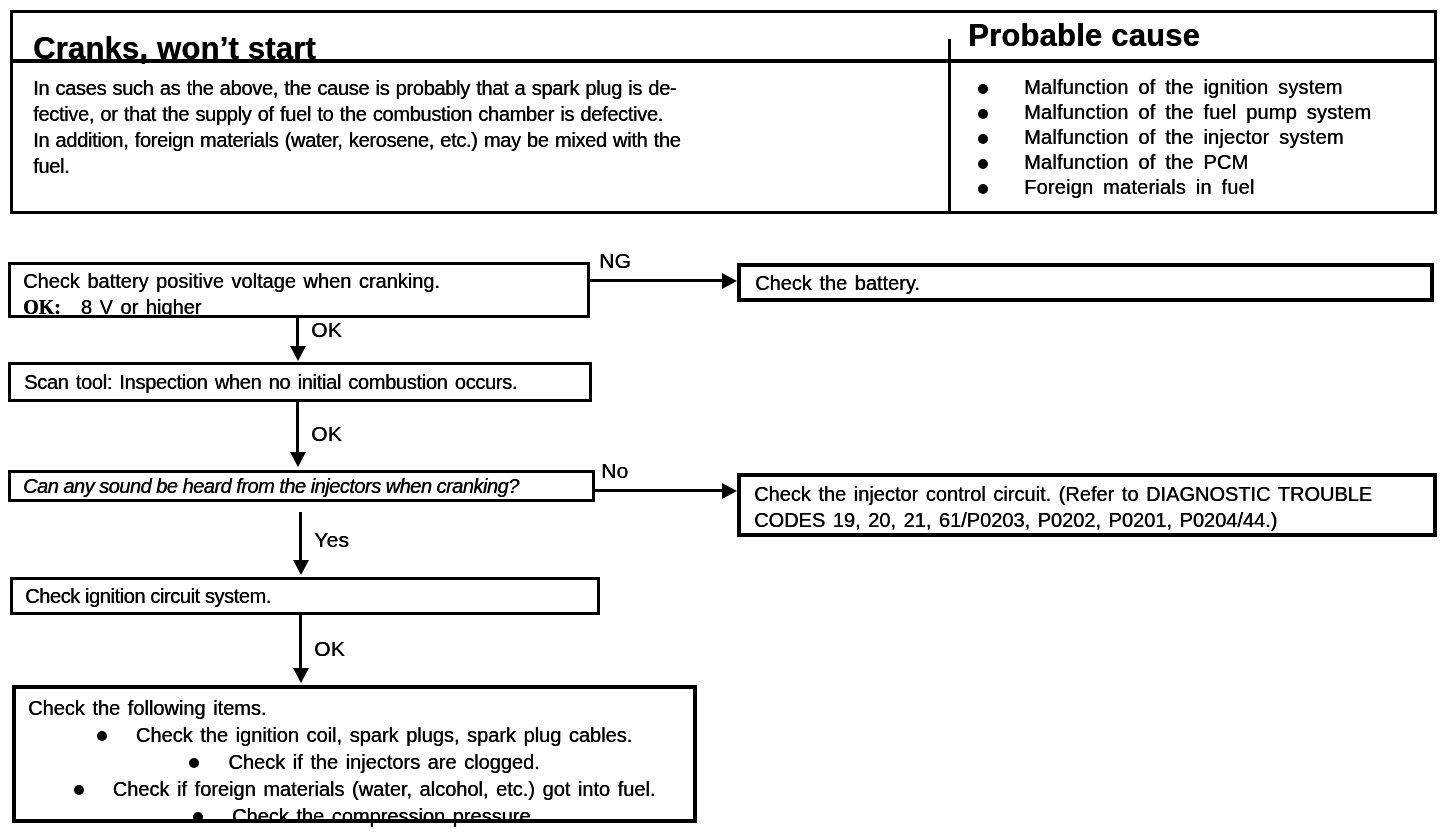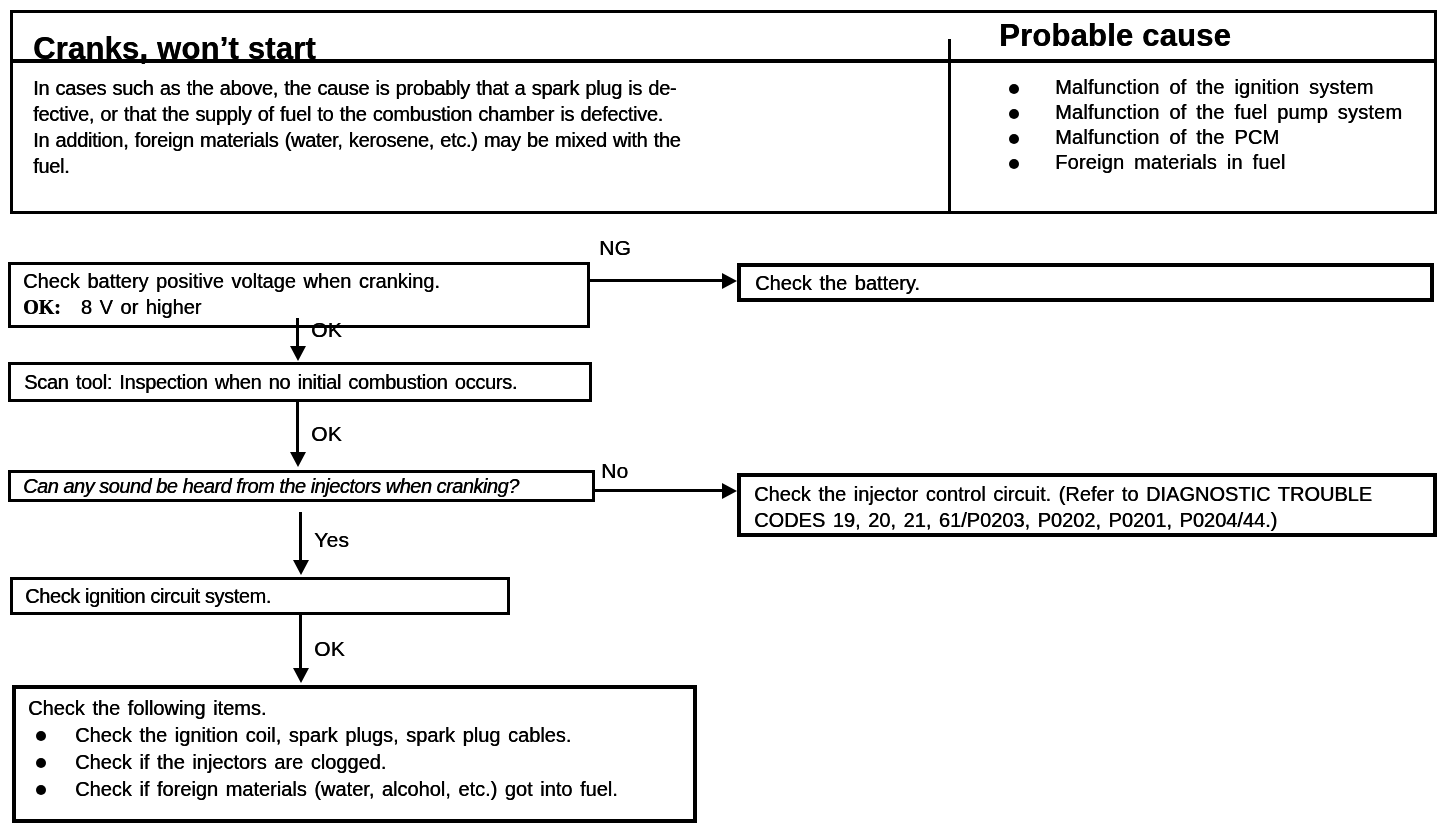--- a/index.html
+++ b/index.html
@@ -18,21 +18,21 @@
   
   .tbl {
     position: absolute; left: 10px; top: 10px;
     width: 1427px; height: 204px;
     border: 3px solid #000;
     display: flex; flex-direction: column;
   }
   .tbl-row { display: flex; flex: 1 1 auto; min-height: 0; }
   .tbl-row.hdr { flex: 0 0 50px; border-bottom: 4px solid #000; }
   .cell-l { width: 938px; border-right: 3px solid #000; }
-  .cell-r { flex: 1; margin-left: 31px; }
+  .cell-r { flex: 1; }
   .hdr .cell-l, .hdr .cell-r {
     display: flex; align-items: center;
     font-size: 31px; font-weight: bold; letter-spacing: 0.2px;
   }
   .hdr .cell-l { padding-left: 20px; margin-top: 26px; }
   .hdr .cell-r { padding-left: 17px; }
   .desc {
     padding: 12px 0 0 20px;
     font-size: 20px; line-height: 26px; letter-spacing: -0.3px; word-spacing: 1px;
     white-space: nowrap;
@@ -51,33 +51,33 @@
   }
 
   
   .fbox {
     position: absolute; background: #fff; border: 3px solid #000;
     font-size: 20px; line-height: 26px; word-spacing: 2px;
   }
   .fbox.thick { border-width: 4px; }
   .vcenter { display: flex; align-items: center; }
 
-  .box-battery-voltage { left: 8px;  top: 262px; width: 582px; height: 66px; padding: 3px 0 0 12px; }
+  .box-battery-voltage { left: 8px;  top: 262px; width: 582px; height: 56px; padding: 3px 0 0 12px; }
   .box-check-battery   { left: 737px; top: 263px; width: 697px; height: 39px; padding-left: 14px; }
   .box-scan-tool       { left: 8px;  top: 362px; width: 584px; height: 40px; padding-left: 13px; letter-spacing: -0.3px; }
   .box-injector-sound  { left: 8px;  top: 470px; width: 587px; height: 32px; padding-left: 12px; letter-spacing: -0.5px; word-spacing: 0; font-style: italic; }
   .box-injector-circuit{ left: 737px; top: 473px; width: 700px; height: 64px; padding: 4px 0 0 13px; }
-  .box-ignition        { left: 10px; top: 577px; width: 500px; height: 38px; padding-left: 12px; letter-spacing: -0.4px; word-spacing: 0; }
+  .box-ignition        { left: 10px; top: 577px; width: 590px; height: 38px; padding-left: 12px; letter-spacing: -0.4px; word-spacing: 0; }
   .box-final           { left: 12px; top: 685px; width: 685px; height: 138px; padding: 6px 0 0 12px; line-height: 27px; }
 
   .bold { font-weight: bold; font-family: Liberation Serif, serif; }
   .crit-val { margin-left: 20px; }
   .nowrap { white-space: nowrap; }
 
-  .final-item { display: flex; align-items: flex-start; }
+  .final-item { display: flex; align-items: flex-start; justify-content: center; }
   .final-item .dot { margin-left: 8px; margin-top: 9px; }
   .final-item .item-text { margin-left: 29px; white-space: nowrap; }
 
   
   .hline { position: absolute; height: 3px; background: #000; }
   .vline { position: absolute; width: 3px; background: #000; }
   .arr-right {
     position: absolute; width: 0; height: 0;
     border-top: 8px solid transparent; border-bottom: 8px solid transparent;
     border-left: 15px solid #000;
@@ -110,20 +110,24 @@
         <div class="cause-row">
           <span class="dot"></span>
           <span class="cause-text">Malfunction of the ignition system</span>
         </div>
         <div class="cause-row">
           <span class="dot"></span>
           <span class="cause-text">Malfunction of the fuel pump system</span>
         </div>
         <div class="cause-row">
           <span class="dot"></span>
+          <span class="cause-text">Malfunction of the injector system</span>
+        </div>
+        <div class="cause-row">
+          <span class="dot"></span>
           <span class="cause-text">Malfunction of the PCM</span>
         </div>
         <div class="cause-row">
           <span class="dot"></span>
           <span class="cause-text">Foreign materials in fuel</span>
         </div>
       </div>
     </div>
   </div>
 
@@ -162,25 +166,29 @@
       <span class="item-text">Check the ignition coil, spark plugs, spark plug cables.</span>
     </div>
     <div class="final-item">
       <span class="dot"></span>
       <span class="item-text">Check if the injectors are clogged.</span>
     </div>
     <div class="final-item">
       <span class="dot"></span>
       <span class="item-text">Check if foreign materials (water, alcohol, etc.) got into fuel.</span>
     </div>
+    <div class="final-item">
+      <span class="dot"></span>
+      <span class="item-text">Check the compression pressure.</span>
+    </div>
   </div>
 
   <div class="hline" style="left:590px; top:279px; width:134px;"></div>
   <div class="arr-right" style="left:722px; top:273px;"></div>
-  <div class="clabel" style="left:599px; top:236px;">NG</div>
+  <div class="clabel" style="left:599px; top:249px;">NG</div>
 
   <div class="vline" style="left:296px; top:318px; height:30px;"></div>
   <div class="arr-down" style="left:290px; top:346px;"></div>
   <div class="clabel" style="left:311px; top:318px;">OK</div>
 
   <div class="vline" style="left:296px; top:402px; height:52px;"></div>
   <div class="arr-down" style="left:290px; top:452px;"></div>
   <div class="clabel" style="left:311px; top:422px;">OK</div>
 
   <div class="hline" style="left:595px; top:489px; width:129px;"></div>

